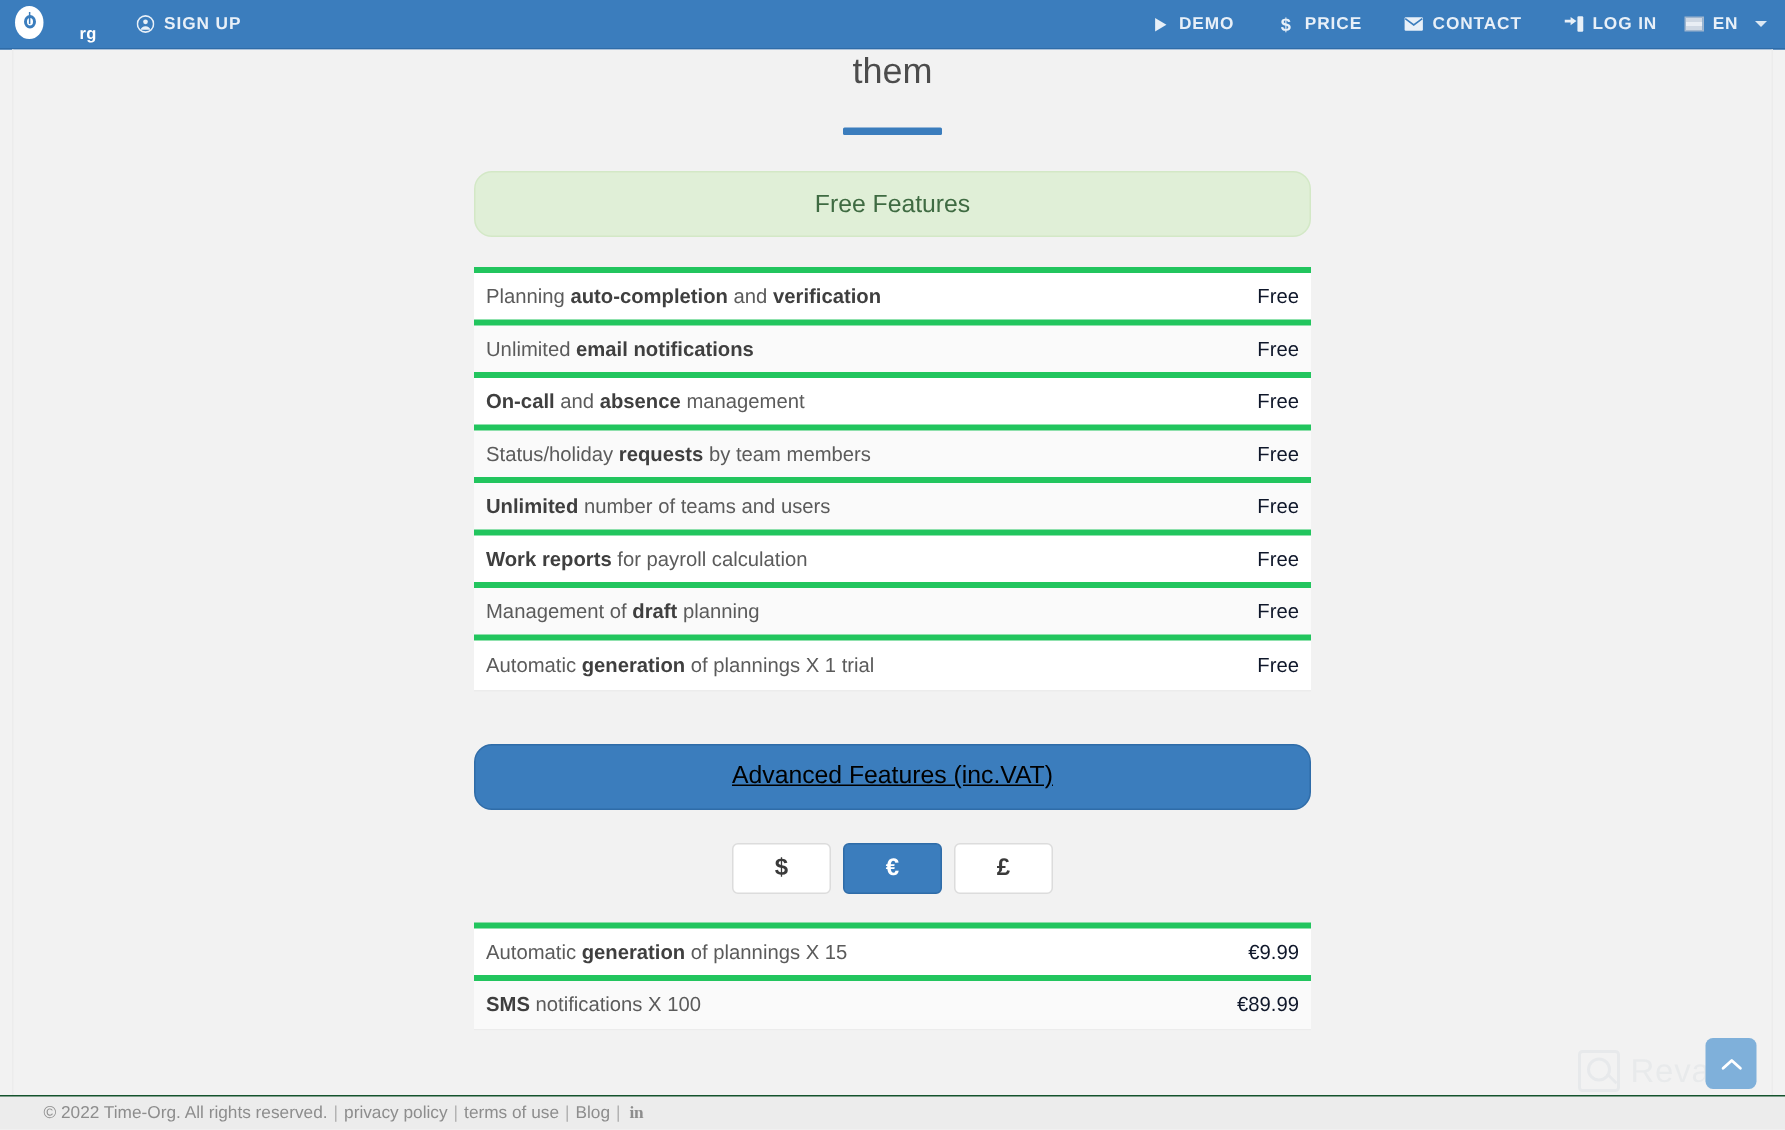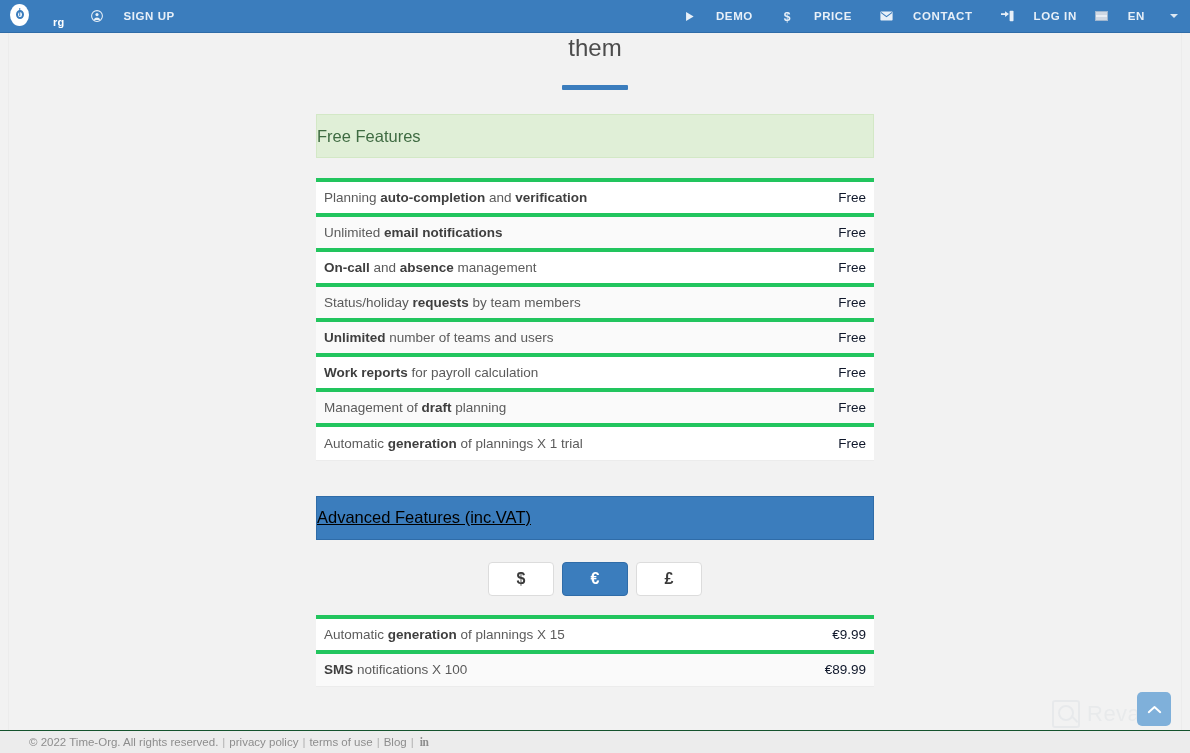--- a/index.html
+++ b/index.html
@@ -84,21 +84,21 @@
   .logo-rg {
     font-size: 11px;
     font-weight: bold;
     color: #ffffff;
     margin-left: 1px;
     letter-spacing: .2px;
   }
   .nav-item {
     display: flex;
     align-items: center;
-    gap: 20px;
+    gap: 6px;
     color: #e8f0f8;
     font-size: 11.5px;
     font-weight: bold;
     letter-spacing: .6px;
     text-decoration: none;
     padding: 0 14px;
     height: 33px;
     box-sizing: border-box;
     cursor: pointer;
   }
@@ -158,24 +158,24 @@
   }
 
   .panel-wrap {
     width: 558px;
     margin: 0 auto;
     padding-top: 24px;
   }
 
   .panel-head {
     height: 44px;
-    border-radius: 0;
-    display: flex;
-    align-items: center;
-    justify-content: flex-start;
+    border-radius: 12px;
+    display: flex;
+    align-items: center;
+    justify-content: center;
     font-size: 16.5px;
     box-sizing: border-box;
   }
   .panel-head.green {
     background: #e0efd7;
     border: 1px solid #d3e8c6;
     color: #3f6b42;
   }
   .panel-head.blue {
     background: #3b7dbd;

